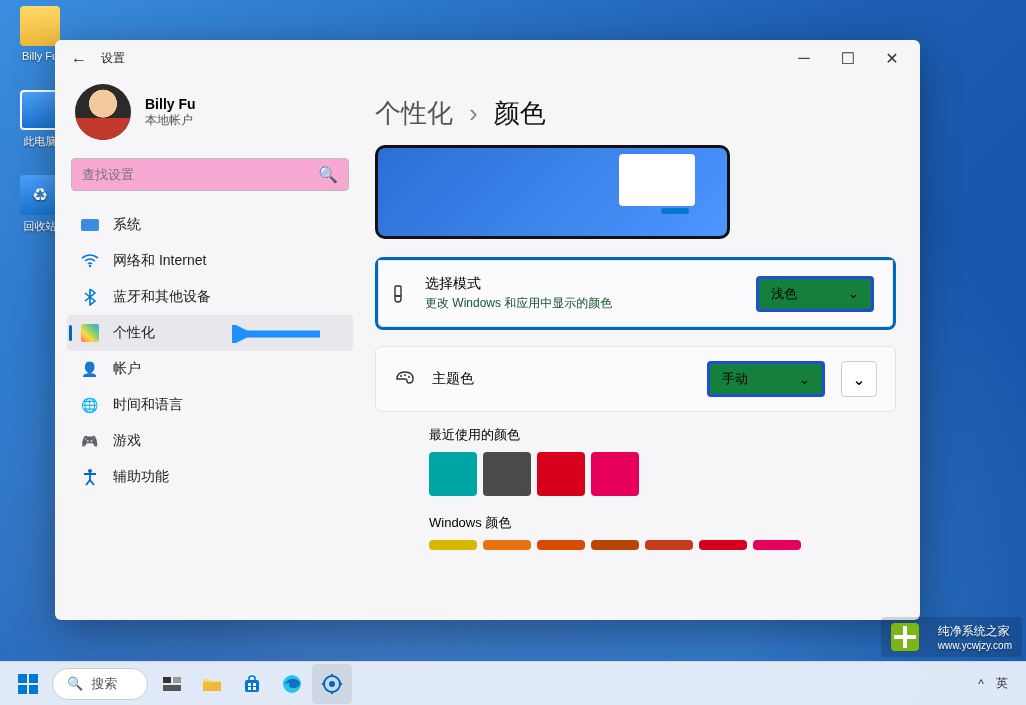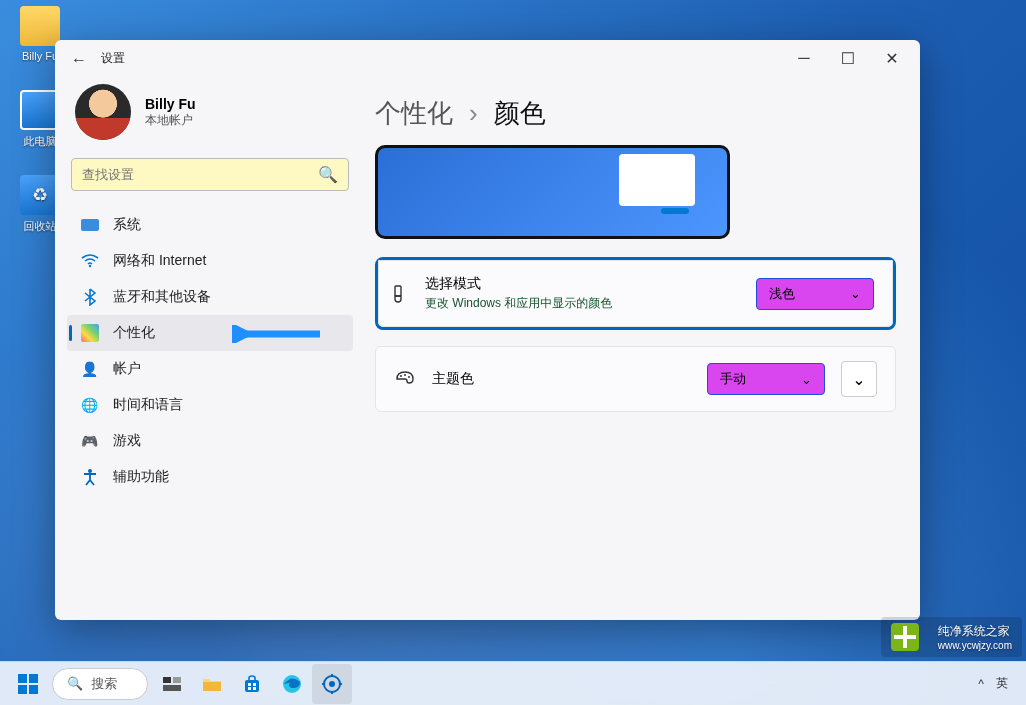--- a/index.html
+++ b/index.html
@@ -25,21 +25,21 @@
 .tb-spacer { flex: 1; }
 .win-btn { width: 44px; height: 30px; display: flex; align-items: center; justify-content: center; color: #333; }
 
 .body { flex: 1; display: flex; overflow: hidden; }
 .sidebar { width: 310px; padding: 4px 12px 0 12px; overflow-y: auto; }
 .profile { display: flex; align-items: center; gap: 14px; padding: 4px 8px 18px 8px; }
 .avatar { width: 56px; height: 56px; border-radius: 50%; background: radial-gradient(circle at 50% 35%, #f4c99b 30%, #2a2a2a 31%); position: relative; overflow: hidden; }
 .avatar::after { content: ""; position: absolute; left: 0; right: 0; bottom: 0; height: 40%; background: #c0392b; }
 .profile .name { font-size: 14px; font-weight: 600; }
 .profile .sub { font-size: 12px; color: #555; }
-.search { display: flex; align-items: center; border: 1px solid #bbb; border-radius: 4px; padding: 6px 10px; margin: 0 4px 16px 4px; background: #fef9c3; }
+.search { display: flex; align-items: center; border: 1px solid #bbb; border-radius: 4px; padding: 6px 10px; margin: 0 4px 16px 4px; background: #f9a8d4; }
 .search input { flex: 1; border: none; outline: none; font-size: 13px; background: transparent; }
 .search .sicon { color: #666; }
 
 .nav-item { display: flex; align-items: center; gap: 14px; padding: 9px 14px; border-radius: 4px; font-size: 14px; color: #222; cursor: default; position: relative; }
 .nav-item.active { background: #e8e8ec; }
 .nav-item.active::before { content: ""; position: absolute; left: 2px; top: 10px; bottom: 10px; width: 3px; background: #0067c0; border-radius: 2px; }
 .nav-icon { width: 18px; height: 18px; display: flex; align-items: center; justify-content: center; font-size: 14px; }
 .ni-sys { background: #3a8dde; border-radius: 2px; width: 18px; height: 12px; }
 .ni-bt { color: #0078d4; }
 .ni-net { color: #0078d4; }
@@ -62,21 +62,21 @@
 .pv-bar { position: absolute; right: 38px; bottom: 22px; width: 28px; height: 6px; background: #0078d4; border-radius: 3px; }
 
 .highlight-group { border: 3px solid #0067c0; border-radius: 8px; margin-bottom: 16px; }
 .setting-row { display: flex; align-items: center; padding: 14px 18px; background: #fbfbfd; border: 1px solid #e5e5e8; border-radius: 6px; margin-bottom: 4px; gap: 16px; }
 .highlight-group .setting-row { margin: 0 0 4px 0; border-radius: 6px 6px 0 0; padding-left: 8px; }
 .highlight-group .setting-row:last-child { margin: 0; border-radius: 0 0 6px 6px; }
 .sr-icon { width: 22px; color: #333; display: flex; align-items: center; justify-content: center; }
 .sr-text { flex: 1; }
 .sr-title { font-size: 14px; }
 .sr-sub { font-size: 12px; color: #14532d; margin-top: 2px; }
-.dropdown { display: flex; align-items: center; justify-content: space-between; border: 1px solid #1d4ed8; border-radius: 4px; padding: 6px 12px; min-width: 118px; font-size: 13px; background: #d946ef; }
+.dropdown { display: flex; align-items: center; justify-content: space-between; border: 3px solid #1d4ed8; border-radius: 4px; padding: 6px 12px; min-width: 118px; font-size: 13px; background: #15803d; }
 .toggle-group { display: flex; align-items: center; gap: 10px; }
 .toggle { width: 40px; height: 20px; background: #0067c0; border-radius: 10px; position: relative; }
 .toggle::after { content: ""; position: absolute; right: 2px; top: 2px; width: 16px; height: 16px; background: #fff; border-radius: 50%; }
 .expand-btn { width: 36px; height: 36px; border: 1px solid #ccc; border-radius: 4px; display: flex; align-items: center; justify-content: center; background: #fff; }
 
 .color-section { padding: 2px 0 0 54px; }
 .cs-title { font-size: 13px; margin: 8px 0; }
 .swatch-row { display: flex; gap: 6px; }
 .swatch { width: 48px; height: 44px; border-radius: 4px; }
 
@@ -239,20 +239,39 @@
         </div>
         <div class="dropdown">
           <span>手动</span>
           <span>⌄</span>
         </div>
         <div class="expand-btn">
           <span>⌄</span>
         </div>
       </div>
 
+      <div class="color-section">
+        <div class="cs-title">最近使用的颜色</div>
+        <div class="swatch-row">
+          <div class="swatch" style="background:#00a6a6"></div>
+          <div class="swatch" style="background:#4a4a4a"></div>
+          <div class="swatch" style="background:#d6001c"></div>
+          <div class="swatch" style="background:#e6005c"></div>
+        </div>
+        <div class="cs-title" style="margin-top:18px">Windows 颜色</div>
+        <div class="swatch-row">
+          <div class="swatch" style="background:#d6b800;height:10px"></div>
+          <div class="swatch" style="background:#e8720c;height:10px"></div>
+          <div class="swatch" style="background:#d64b00;height:10px"></div>
+          <div class="swatch" style="background:#b84600;height:10px"></div>
+          <div class="swatch" style="background:#c43b1d;height:10px"></div>
+          <div class="swatch" style="background:#d6001c;height:10px"></div>
+          <div class="swatch" style="background:#e6005c;height:10px"></div>
+        </div>
+      </div>
     </div>
   </div>
 </div>
 
 <div class="watermark">
   <div class="wm-logo"></div>
   <div>
     <div>纯净系统之家</div>
     <div style="font-size:10px">www.ycwjzy.com</div>
   </div>

